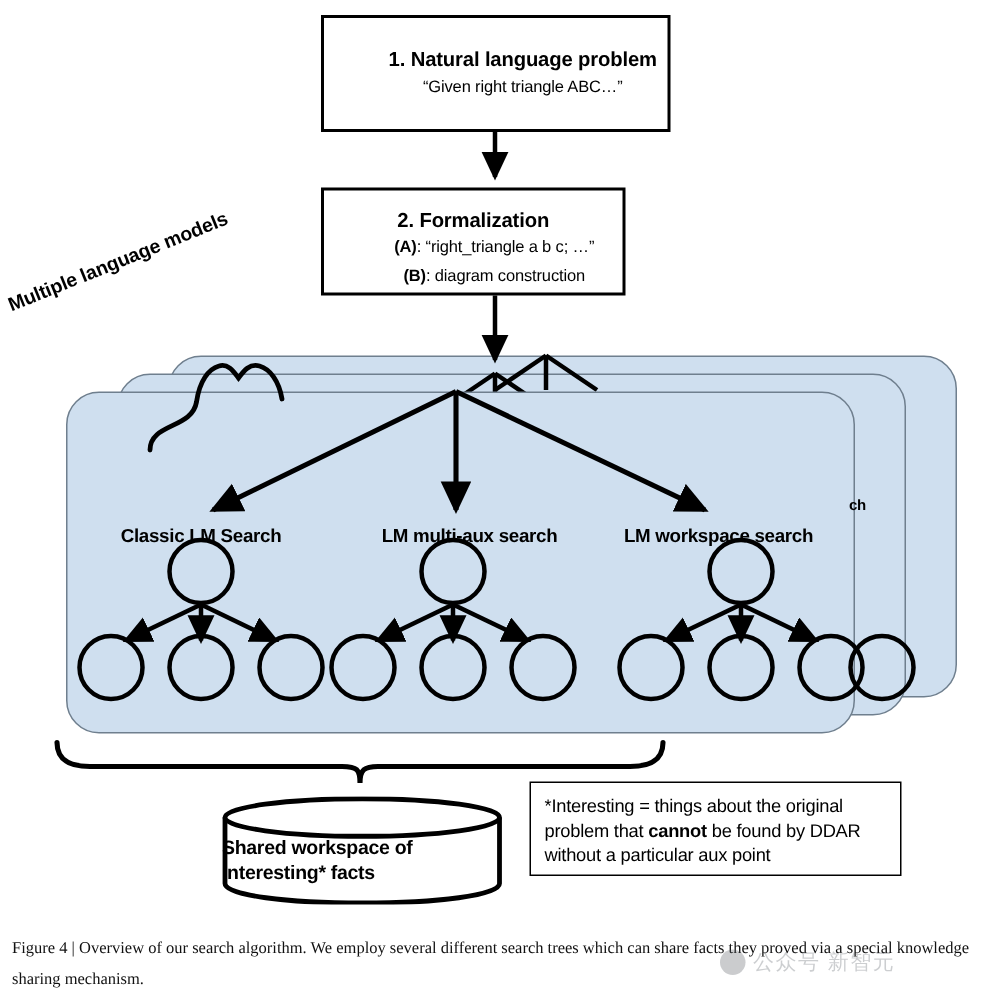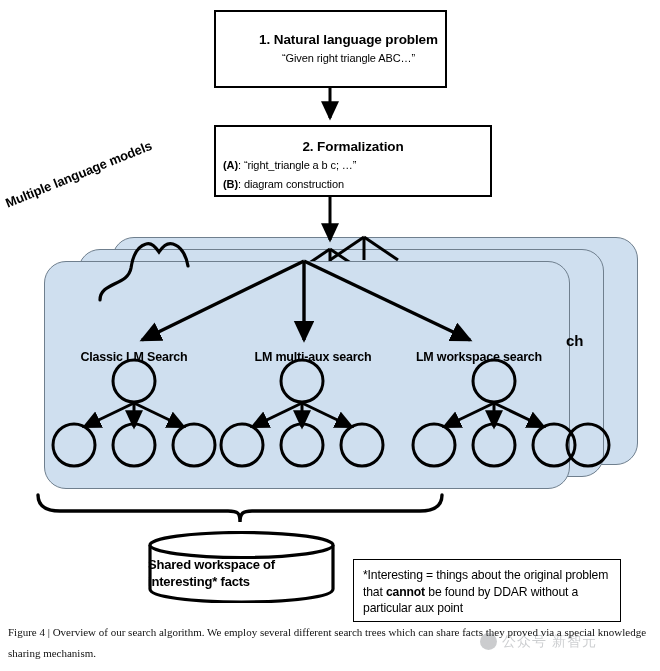--- a/index.html
+++ b/index.html
@@ -36,37 +36,37 @@
     text-align: center;
   }
   #step-natural-language {
     left: 214px; top: 10px;
     width: 233px; height: 78px;
     padding-top: 18px;
     padding-left: 36px;
   }
   #step-formalization {
     left: 214px; top: 125px;
-    width: 278px; height: 72px;
+    width: 203px; height: 72px;
     padding-top: 10px;
   }
   .step-title {
     font-size: 13.5px;
     font-weight: bold;
     letter-spacing: -0.1px;
     line-height: 19px;
   }
   .step-sub {
     font-size: 11px;
     line-height: 19px;
     letter-spacing: -0.1px;
   }
   .formal-lines {
-    text-align: left;
-    padding-left: 7px;
+    text-align: center;
+    padding-left: 28px;
   }
   .formal-lines .step-sub { white-space: nowrap; }
   .formal-lines b { font-weight: bold; }
 
   
   .panel {
     position: absolute;
     box-sizing: border-box;
     background: #cfdfef;
     border: 1.2px solid #6f7f8e;
@@ -84,21 +84,21 @@
     letter-spacing: -0.2px;
     white-space: nowrap;
     transform: translateX(-50%);
   }
   #label-classic    { left: 134px; top: 350px; }
   #label-multi-aux  { left: 313px; top: 350px; }
   #label-operator   { left: 479px; top: 350px; }
   #label-hidden-back {
     position: absolute;
     left: 566px; top: 332px;
-    font-size: 15px;
+    font-size: 10px;
     font-weight: bold;
     letter-spacing: -0.2px;
     white-space: nowrap;
   }
 
   
   #label-multiple-lms {
     position: absolute;
     left: 6px; top: 196px;
     width: 190px;
@@ -122,22 +122,22 @@
     width: 187px;
     font-size: 13px;
     font-weight: bold;
     line-height: 17px;
     letter-spacing: -0.2px;
   }
 
   
   #footnote-box {
     position: absolute;
-    left: 353px; top: 559px;
-    width: 268px; height: 63px;
+    left: 353px; top: 521px;
+    width: 248px; height: 63px;
     box-sizing: border-box;
     background: #ffffff;
     border: 1.6px solid #000000;
     padding: 7px 9px 0 9px;
   }
   #footnote-box p {
     margin: 0;
     font-size: 12.2px;
     line-height: 16.5px;
     letter-spacing: -0.15px;

